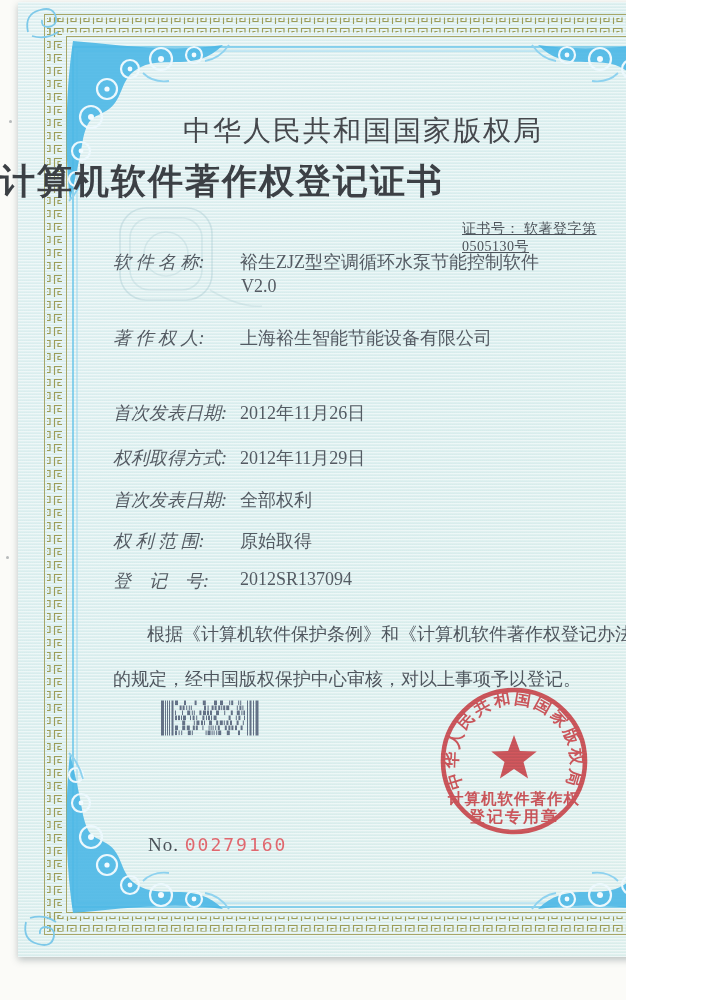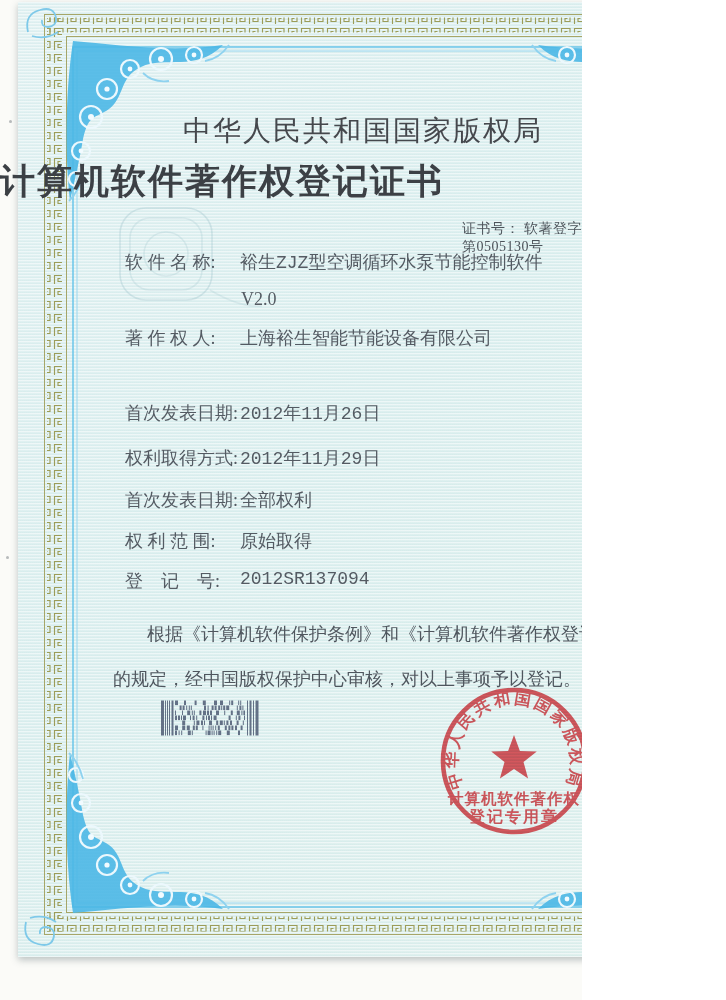--- a/index.html
+++ b/index.html
@@ -1,33 +1,33 @@
 <!DOCTYPE html>
 <html lang="zh"><head>
 <meta charset="utf-8">
 <style>
   html,body{margin:0;padding:0;}
   body{font-family:"Liberation Serif","DejaVu Serif",serif;}
-  .page{position:relative;width:582px;height:1000px;background:#fbfbf8;overflow:hidden;}
+  .page{position:relative;width:626px;height:1000px;background:#fbfbf8;overflow:hidden;}
   .paper{
     position:absolute;left:18px;top:2px;width:708px;height:955px;
     background:
       repeating-linear-gradient(0deg, rgba(255,255,255,.45) 0 1px, rgba(176,216,216,.14) 1px 2px, rgba(224,240,240,0) 2px 3px),
       linear-gradient(135deg,#e3f2f3 0%,#def0f0 45%,#e1f1ee 100%);
     box-shadow:0 3px 7px rgba(70,90,95,.35);
   }
   .frame{position:absolute;left:0;top:0;pointer-events:none;}
   .txt{position:absolute;color:#4c535b;}
   .authority{left:0;width:726px;top:112px;text-align:center;font-size:28px;letter-spacing:2px;color:#45484d;}
   .cert-title{left:0;width:726px;top:158px;text-align:left;font-size:35px;font-weight:bold;letter-spacing:2px;color:#3c4045;}
-  .certno{left:462px;top:220px;font-size:14px;color:#4d545b;letter-spacing:.5px;}
+  .certno{left:462px;top:220px;font-size:14px;color:#4d545b;letter-spacing:.5px;text-decoration:underline;}
   .row{position:absolute;left:0;top:0;width:726px;font-size:18px;color:#545b63;}
-  .row .lbl{position:absolute;left:125px;white-space:pre;}
-  .row .val{position:absolute;left:240px;white-space:pre;font-family:Liberation Mono, monospace;}
-  .val2{position:absolute;left:241px;top:276px;font-size:18px;color:#545b63;margin-top:13px;}
+  .row .lbl{position:absolute;left:113px;white-space:pre;font-style:italic;}
+  .row .val{position:absolute;left:240px;white-space:pre;}
+  .val2{position:absolute;left:241px;top:276px;font-size:18px;color:#545b63;}
   .statement{left:113px;top:612px;width:538px;font-size:18px;line-height:45px;color:#4f565e;text-align:justify;text-indent:34px;}
   .barcode{position:absolute;left:161px;top:700px;width:98px;height:36px;}
   .serial{left:148px;top:834px;font-size:19px;color:#4a5158;letter-spacing:1px;}
   .serial .digits{font-family:"DejaVu Sans Mono","Liberation Mono",monospace;color:#e0686f;letter-spacing:2px;font-size:18px;}
   .issue-date{left:450px;top:836px;font-size:20px;color:#4a5056;letter-spacing:1px;}
   .seal{position:absolute;left:434px;top:681px;width:160px;height:160px;opacity:.9;mix-blend-mode:multiply;}
   .speck{position:absolute;width:3px;height:3px;border-radius:50%;background:#8b8f92;opacity:.6;}
 </style>
 </head>
 <body>
@@ -248,20 +248,24 @@
       <rect x="44.60000000000001" y="30" width="1" height="4.6" fill="#55637a" opacity="0.9"></rect>
       <rect x="46.60000000000001" y="30" width="3" height="4.6" fill="#55637a" opacity="0.9"></rect>
       <rect x="50.60000000000001" y="30" width="1" height="4.6" fill="#55637a" opacity="0.9"></rect>
       <rect x="52.60000000000001" y="30" width="1" height="4.6" fill="#55637a" opacity="0.9"></rect>
       <rect x="55.20000000000001" y="30" width="1" height="4.6" fill="#55637a" opacity="0.9"></rect>
       <rect x="57.20000000000001" y="30" width="3" height="4.6" fill="#55637a" opacity="0.9"></rect>
       <rect x="65.80000000000001" y="30" width="3" height="4.6" fill="#55637a" opacity="0.9"></rect>
       <rect x="77" y="30" width="2" height="4.6" fill="#55637a" opacity="0.9"></rect>
     </svg>
 
+  <div class="txt serial">
+    <span>No.</span>
+    <span class="digits">00279160</span>
+  </div>
 
 
   <svg class="seal" viewBox="0 0 160 160">
     <circle cx="80" cy="80" r="71" fill="none" stroke="#e0484e" stroke-width="4.6"></circle>
     <path id="sealArc" d="M29.7 106.8 A57 57 0 1 1 130.3 106.8" fill="none"></path>
     <text font-size="16.5" font-weight="bold" fill="#e0484e" letter-spacing="2.8" font-family="'Liberation Serif','DejaVu Serif',serif">
       <textPath href="#sealArc" startOffset="1">中华人民共和国国家版权局</textPath>
     </text>
     <polygon fill="#e0484e" points="80,54 85.9,69.9 102.8,70.6 89.5,81.1 94.1,97.4 80,88 65.9,97.4 70.5,81.1 57.2,70.6 74.1,69.9"></polygon>
     <text x="80" y="123" text-anchor="middle" font-size="15.5" font-weight="bold" fill="#e0484e" letter-spacing="1" font-family="'Liberation Serif','DejaVu Serif',serif">计算机软件著作权</text>

